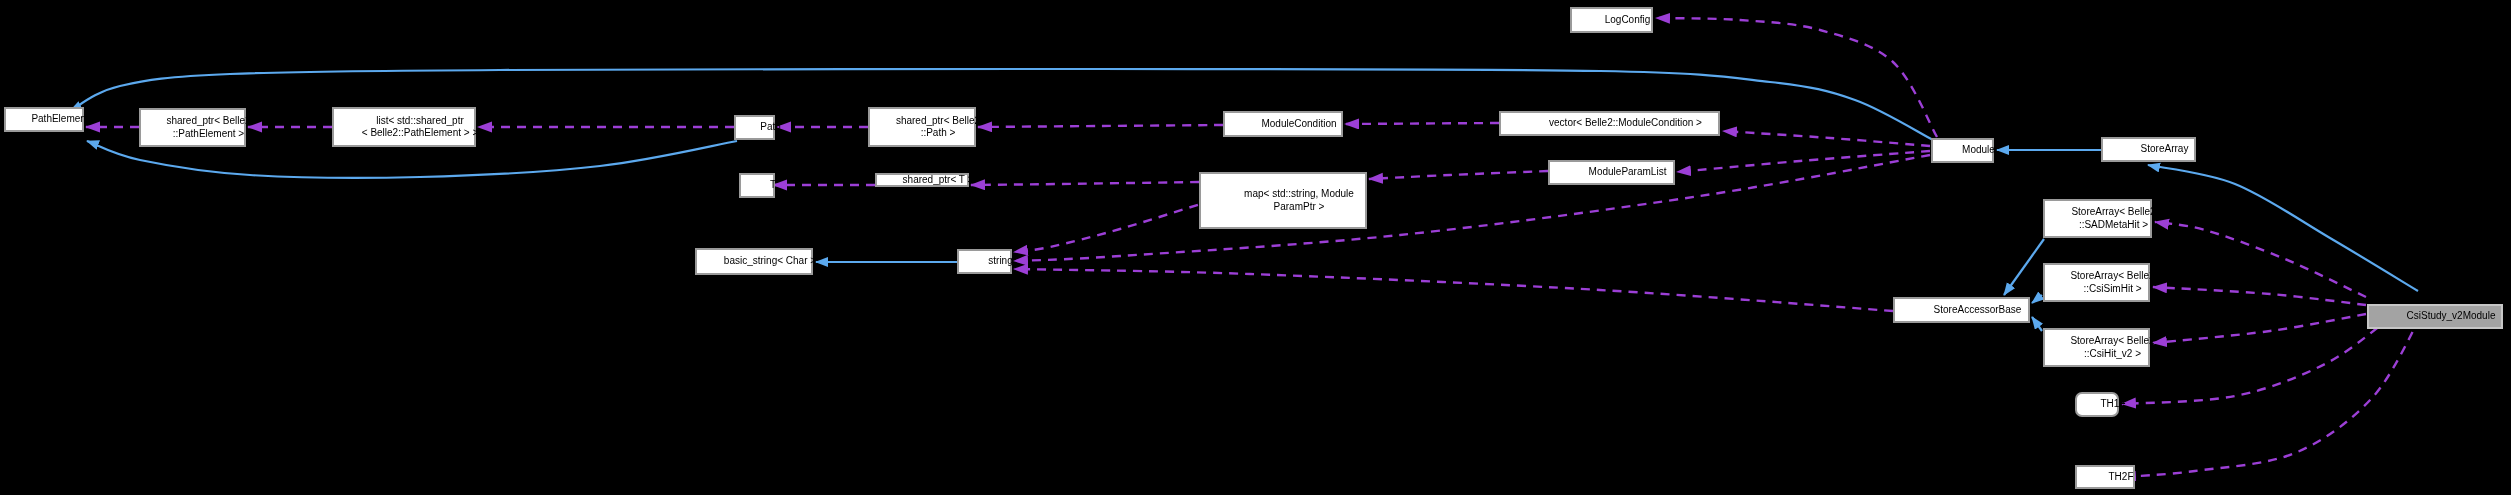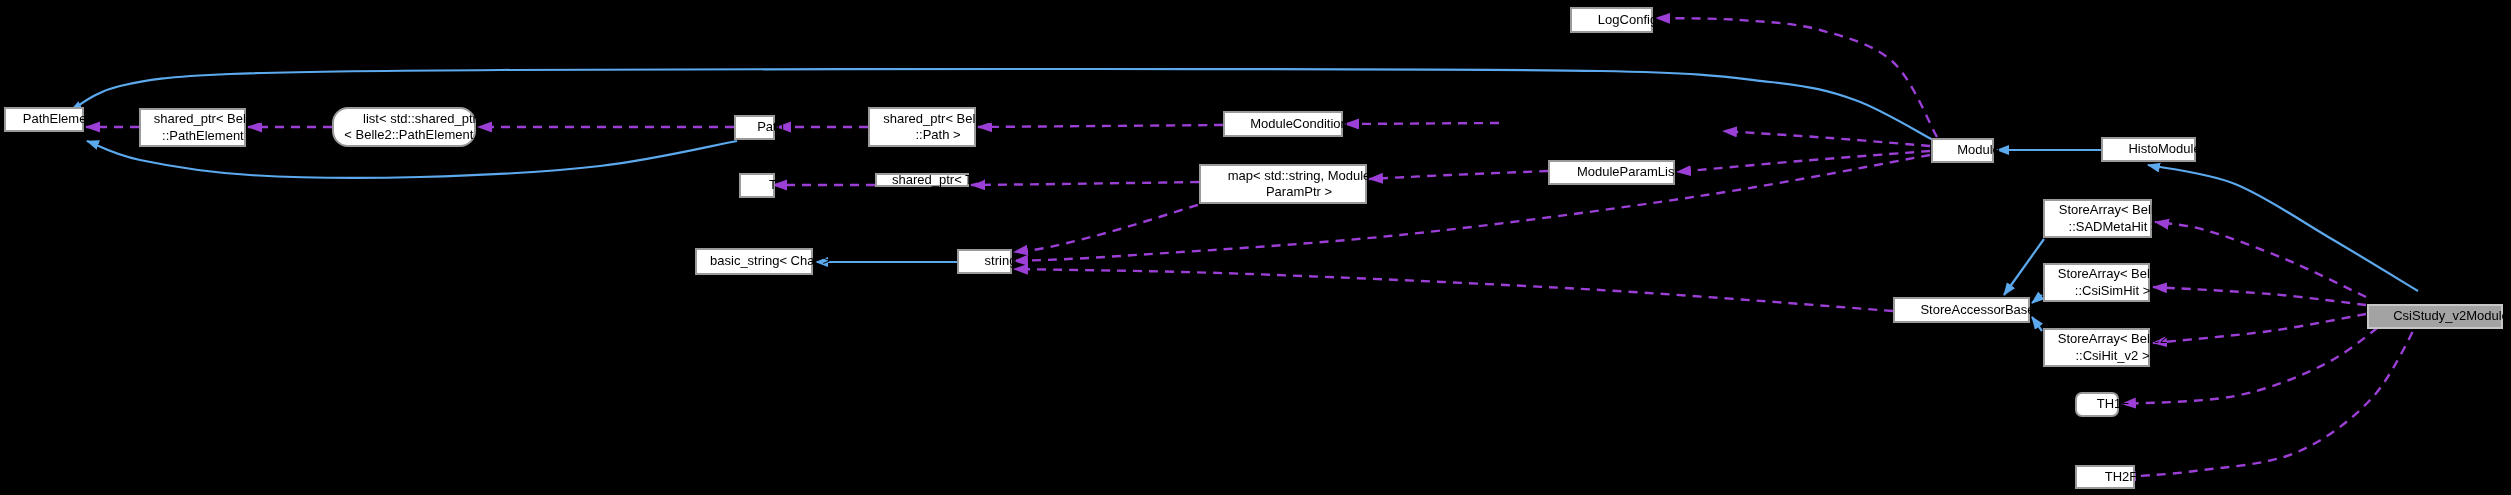--- a/index.html
+++ b/index.html
@@ -11,21 +11,21 @@
     font-family:"Liberation Sans", sans-serif;
   }
   .canvas svg{position:absolute;left:0;top:0;}
   .node{
     position:absolute;
     box-sizing:border-box;
     background:var(--node-fill,#fff);
     border:2px solid var(--node-border,#9a9a9a);
     color:var(--node-text,#000);
     display:flex;flex-direction:column;justify-content:center;align-items:center;
-    font-size:13px;line-height:1.25;
+    font-size:10px;line-height:1.25;
     text-align:center;white-space:nowrap;
     z-index:2;
     cursor:pointer;
     padding-left:32px;
   }
   .node.current{
     background:var(--cur-fill,#a3a3a3);
     border-color:var(--cur-border,#c6c6c6);
     margin-top:12px;
   }
@@ -75,61 +75,64 @@
       <path d="M2390,318 C2379.1666666666665,325.6666666666667 2350.8333333333335,351 2325,364 C2299.1666666666665,377 2268.8333333333335,389.3333333333333 2235,396 C2201.1666666666665,402.6666666666667 2140.8333333333335,402.6666666666667 2122,404" class="edge usage" marker-end="url(#ah-use)"></path>
       <path d="M2420,318 C2412,331.3333333333333 2392.8333333333335,375.5 2372,398 C2351.1666666666665,420.5 2324.5,440.8333333333333 2295,453 C2265.5,465.1666666666667 2223.8333333333335,467 2195,471 C2166.1666666666665,475 2134.1666666666665,476 2122,477" class="edge usage" marker-end="url(#ah-use)"></path>
     </svg>
     <div class="node" style="left: 4px; top: 107px; width: 80px; height: 25px;">
       <span>PathElement</span>
     </div>
     <div class="node" style="left: 139px; top: 108px; width: 107px; height: 39px;">
       <span>shared_ptr&lt; Belle2</span>
       <span>::PathElement &gt;</span>
     </div>
-    <div class="node" style="left: 332px; top: 107px; width: 144px; height: 40px; border-radius: 16px;">
+    <div class="node" style="left: 332px; top: 107px; width: 144px; height: 40px;">
       <span>list&lt; std::shared_ptr</span>
       <span>&lt; Belle2::PathElement &gt; &gt;</span>
     </div>
     <div class="node" style="left: 734px; top: 115px; width: 41px; height: 25px;">
       <span>Path</span>
     </div>
     <div class="node" style="left: 868px; top: 107px; width: 108px; height: 40px;">
       <span>shared_ptr&lt; Belle2</span>
       <span>::Path &gt;</span>
     </div>
     <div class="node" style="left: 739px; top: 173px; width: 32px; height: 25px;">
       <span>T</span>
     </div>
     <div class="node" style="left: 875px; top: 173px; width: 94px; height: 14px;">
       <span>shared_ptr&lt; T &gt;</span>
     </div>
-    <div class="node" style="left: 1199px; top: 164px; width: 168px; height: 40px; text-align: right;">
+    <div class="node" style="left: 1199px; top: 172px; width: 168px; height: 57px; text-align: right;">
       <span>map&lt; std::string, Module</span>
       <span>ParamPtr &gt;</span>
     </div>
     <div class="node" style="left: 695px; top: 248px; width: 118px; height: 27px;">
       <span>basic_string&lt; Char &gt;</span>
     </div>
     <div class="node" style="left: 957px; top: 249px; width: 55px; height: 25px;">
       <span>string</span>
     </div>
     <div class="node" style="left: 1570px; top: 7px; width: 83px; height: 26px;">
       <span>LogConfig</span>
     </div>
     <div class="node" style="left: 1223px; top: 111px; width: 120px; height: 26px;">
       <span>ModuleCondition</span>
     </div>
+    <div class="node" style="left: 1499px; top: 111px; width: 221px; height: 25px;">
+      <span>vector&lt; Belle2::ModuleCondition &gt;</span>
+    </div>
     <div class="node" style="left: 1548px; top: 160px; width: 127px; height: 25px;">
       <span>ModuleParamList</span>
     </div>
     <div class="node" style="left: 1931px; top: 138px; width: 63px; height: 25px;">
       <span>Module</span>
     </div>
     <div class="node" style="left: 2101px; top: 137px; width: 95px; height: 25px;">
-      <span>HistoModule</span>
+      <span>StoreArray</span>
     </div>
     <div class="node" style="left: 2043px; top: 199px; width: 109px; height: 39px;">
       <span>StoreArray&lt; Belle2</span>
       <span>::SADMetaHit &gt;</span>
     </div>
     <div class="node" style="left: 1893px; top: 297px; width: 137px; height: 26px; text-align: center;">
       <span>StoreAccessorBase</span>
     </div>
     <div class="node" style="left: 2043px; top: 263px; width: 107px; height: 39px;">
       <span>StoreArray&lt; Belle2</span>

